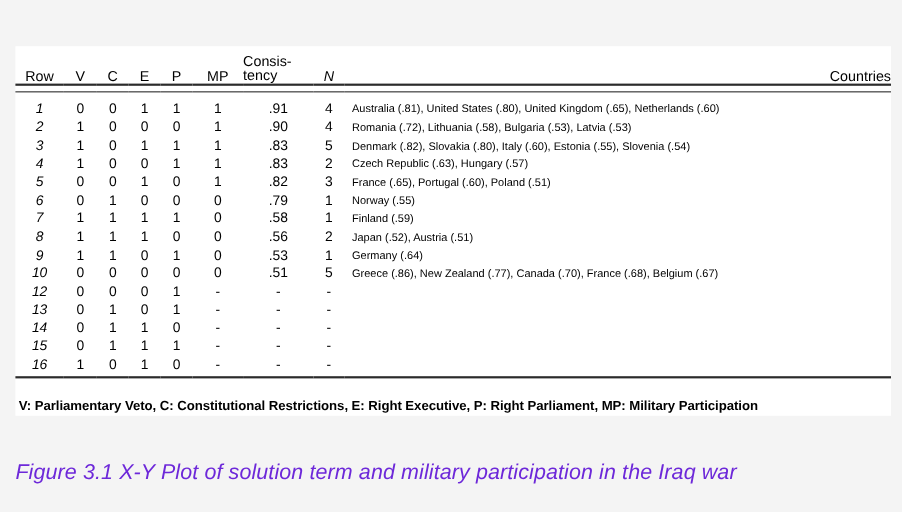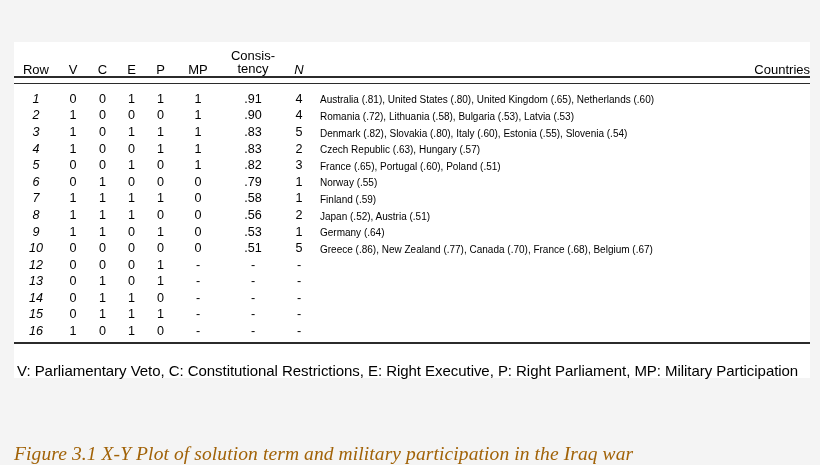--- a/index.html
+++ b/index.html
@@ -64,21 +64,21 @@
   thead th.hd-countries {
     text-align: right;
     padding-left: 7px;
   }
   thead th.hd-n {
     font-style: italic;
   }
   .cons-wrap {
     display: block;
     line-height: 1.04;
-    text-align: center;
+    text-align: left;
   }
 
   
   tr.rule-head td {
     height: 5px;
     padding: 0;
     border-top: 2.5px solid #2b2b2b;
     border-bottom: 1px solid #2b2b2b;
   }
   tr.spacer-top td { height: 5px; }
@@ -104,37 +104,37 @@
     height: 4px;
     padding: 0;
     border-bottom: 2.2px solid #2b2b2b;
   }
 
   
   #footnote {
     position: absolute;
     left: 17px;
     top: 362px;
-    font-size: 15px;
+    font-size: 12px;
     letter-spacing: -0.05px;
     white-space: nowrap;
+    font-weight: bold;
   }
 
   
   #caption {
     position: absolute;
     left: 14px;
     top: 418px;
-    font-family: Liberation Serif, serif;
+    font-family: Liberation Sans, sans-serif;
     font-style: italic;
     font-size: 19.5px;
     letter-spacing: 0.1px;
-    color: #a16207;
+    color: #6d28d9;
     white-space: nowrap;
-    margin-top: 25px;
   }
 </style>
 </head>
 <body>
 
 <div id="table-panel">
   <table class="qca">
     <colgroup>
       <col class="c-row">
         <col class="c-v">

